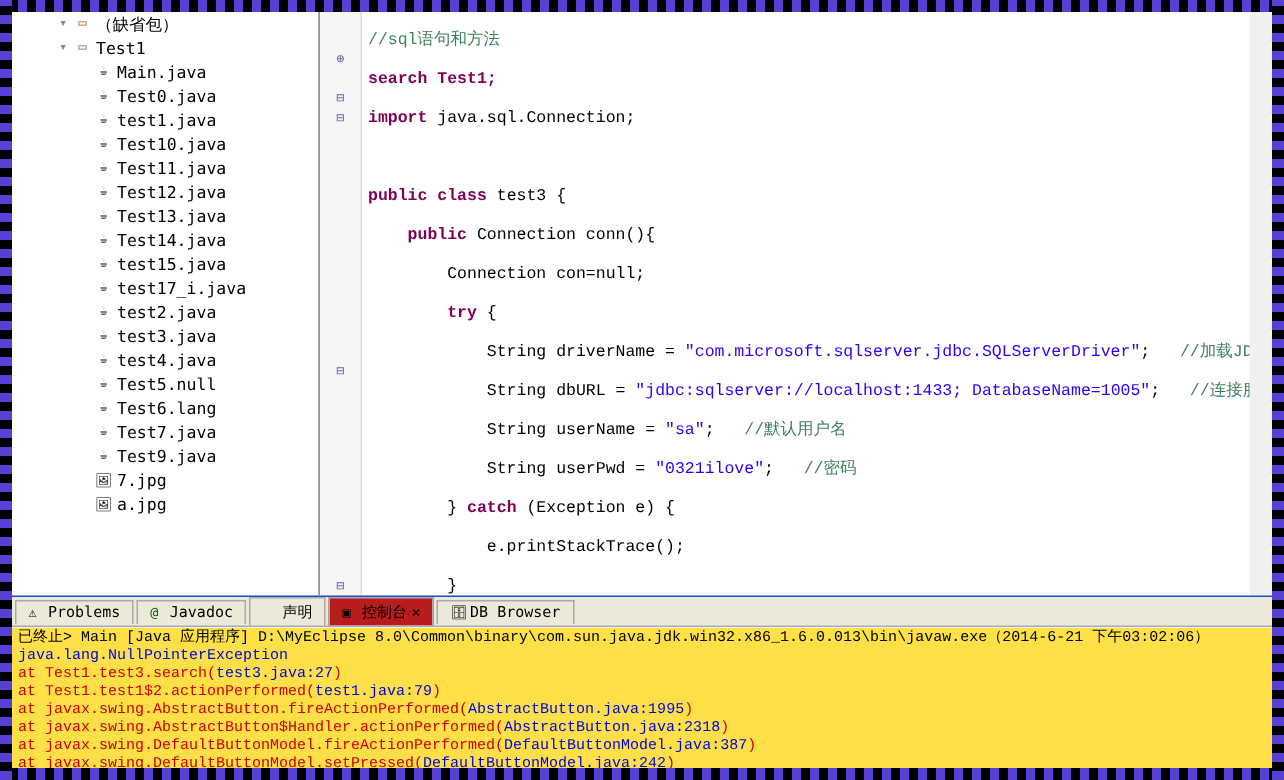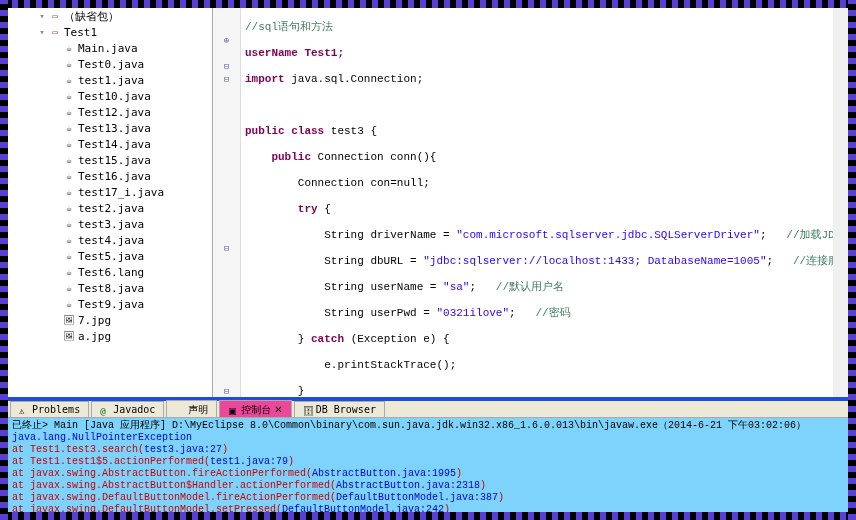--- a/index.html
+++ b/index.html
@@ -24,24 +24,24 @@
 .code-inner { display: flex; }
 .gutter { width: 28px; background: #f5f5f5; border-right: 1px solid #ddd; flex-shrink: 0; }
 .gline { height: 13px; text-align: center; font-size: 9px; color: #888; line-height: 13px; }
 .gline.fold::before { content: "⊟"; color: #66a; }
 .gline.foldp::before { content: "⊕"; color: #66a; }
 .src { font-family: "Courier New", monospace; font-size: 11px; line-height: 13px; white-space: pre; padding-left: 4px; }
 .src .line { height: 13px; }
 .kw { color: #7f0055; font-weight: bold; }
 .cm { color: #3f7f5f; }
 .str { color: #2a00ff; }
-.bottom-tabs { display: flex; background: #ece9d8; border-top: 4px solid #1d4ed8; height: 20px; align-items: center; }
+.bottom-tabs { display: flex; background: #ece9d8; border-top: 1px solid #1d4ed8; height: 20px; align-items: center; }
 .btab { padding: 2px 8px; border: 1px solid #aaa; background: #ece9d8; margin-left: 2px; font-size: 10px; cursor: pointer; display: flex; align-items: center; gap: 3px; border-bottom: none; }
-.btab.active { background: #ec4899; font-family: Liberation Serif, serif; }
-.console { height: 95px; background: #7dd3fc; border-top: 1px solid #aaa; overflow: auto; font-family: "Courier New", monospace; font-size: 10px; line-height: 12px; padding: 2px 4px; }
+.btab.active { background: #b91c1c; }
+.console { height: 95px; background: #fde047; border-top: 1px solid #aaa; overflow: auto; font-family: "Courier New", monospace; font-size: 10px; line-height: 12px; padding: 2px 4px; }
 .console .ter { color: #000; }
 .console .exc { color: #cc0000; }
 .console .lnk { color: #0000dd; }
 .btab-ic { width: 10px; height: 10px; display: inline-block; }
 .btab-ic.warn::before { content: "⚠"; font-size: 9px; }
 .btab-ic.doc::before { content: "@"; color: #060; font-size: 9px; }
 .btab-ic.cons::before { content: "▣"; font-size: 9px; }
 .btab-ic.db::before { content: "🗄"; font-size: 9px; }
 .scrollbar-v { width: 15px; background: #f0f0f0; }
 </style>
@@ -84,76 +84,76 @@
           <span>test1.java</span>
         </div>
       <div class="tree-item">
           <span class="ind" style="width:54px"></span>
           <span class="fic java"></span>
           <span>Test10.java</span>
         </div>
       <div class="tree-item">
           <span class="ind" style="width:54px"></span>
           <span class="fic java"></span>
+          <span>Test11.java</span>
+        </div>
+      <div class="tree-item">
+          <span class="ind" style="width:54px"></span>
+          <span class="fic java"></span>
           <span>Test12.java</span>
         </div>
       <div class="tree-item">
           <span class="ind" style="width:54px"></span>
           <span class="fic java"></span>
           <span>Test13.java</span>
         </div>
       <div class="tree-item">
           <span class="ind" style="width:54px"></span>
           <span class="fic java"></span>
           <span>Test14.java</span>
         </div>
       <div class="tree-item">
           <span class="ind" style="width:54px"></span>
           <span class="fic java"></span>
           <span>test15.java</span>
         </div>
       <div class="tree-item">
           <span class="ind" style="width:54px"></span>
           <span class="fic java"></span>
-          <span>Test16.java</span>
-        </div>
-      <div class="tree-item">
-          <span class="ind" style="width:54px"></span>
-          <span class="fic java"></span>
           <span>test17_i.java</span>
         </div>
       <div class="tree-item">
           <span class="ind" style="width:54px"></span>
           <span class="fic java"></span>
           <span>test2.java</span>
         </div>
       <div class="tree-item">
           <span class="ind" style="width:54px"></span>
           <span class="fic java"></span>
           <span>test3.java</span>
         </div>
       <div class="tree-item">
           <span class="ind" style="width:54px"></span>
           <span class="fic java"></span>
           <span>test4.java</span>
         </div>
       <div class="tree-item">
           <span class="ind" style="width:54px"></span>
           <span class="fic java"></span>
-          <span>Test5.java</span>
+          <span>Test5.null</span>
         </div>
       <div class="tree-item">
           <span class="ind" style="width:54px"></span>
           <span class="fic java"></span>
           <span>Test6.lang</span>
         </div>
       <div class="tree-item">
           <span class="ind" style="width:54px"></span>
           <span class="fic java"></span>
-          <span>Test8.java</span>
+          <span>Test7.java</span>
         </div>
       <div class="tree-item">
           <span class="ind" style="width:54px"></span>
           <span class="fic java"></span>
           <span>Test9.java</span>
         </div>
       <div class="tree-item">
           <span class="ind" style="width:54px"></span>
           <span class="fic img"></span>
           <span>7.jpg</span>
@@ -197,21 +197,21 @@
             <div class="gline"></div>
               <div class="gline"></div>
               <div class="gline"></div>
               <div class="gline"></div>
             <div class="gline"></div>
               <div class="gline fold"></div>
 
           </div>
           <div class="src">
 <div class="line"><span class="cm">//sql语句和方法</span></div>
-<div class="line"><span class="kw">userName Test1;</span></div>
+<div class="line"><span class="kw">search Test1;</span></div>
 <div class="line"><span class="kw">import</span><span> java.sql.Connection;</span></div>
 <div class="line"></div>
 <div class="line"><span class="kw">public class</span><span> test3 {</span></div>
 <div class="line"><span class="kw">    public</span><span> Connection conn(){</span></div>
 <div class="line"><span>        Connection con=null;</span></div>
 <div class="line"><span class="kw">        try</span><span> {</span></div>
 <div class="line"><span>            String driverName = </span><span class="str">"com.microsoft.sqlserver.jdbc.SQLServerDriver"</span><span>;   </span><span class="cm">//加载JDBC驱动</span></div>
 <div class="line"><span>            String dbURL = </span><span class="str">"jdbc:sqlserver://localhost:1433; DatabaseName=1005"</span><span>;   </span><span class="cm">//连接服务器和数据库sample</span></div>
 <div class="line"><span>            String userName = </span><span class="str">"sa"</span><span>;   </span><span class="cm">//默认用户名</span></div>
 <div class="line"><span>            String userPwd = </span><span class="str">"0321ilove"</span><span>;   </span><span class="cm">//密码</span></div>
@@ -264,20 +264,20 @@
     <div class="btab">
         <span class="btab-ic db"></span>
         <span>DB Browser</span>
       </div>
   </div>
 
   <div class="console">
     <div class="ter">已终止&gt; Main [Java 应用程序] D:\MyEclipse 8.0\Common\binary\com.sun.java.jdk.win32.x86_1.6.0.013\bin\javaw.exe（2014-6-21 下午03:02:06）</div>
     <div class="exc"><span class="lnk">java.lang.NullPointerException</span></div>
     <div class="exc"><span>    at Test1.test3.search(</span><span class="lnk">test3.java:27</span><span>)</span></div>
-    <div class="exc"><span>    at Test1.test1$5.actionPerformed(</span><span class="lnk">test1.java:79</span><span>)</span></div>
+    <div class="exc"><span>    at Test1.test1$2.actionPerformed(</span><span class="lnk">test1.java:79</span><span>)</span></div>
     <div class="exc"><span>    at javax.swing.AbstractButton.fireActionPerformed(</span><span class="lnk">AbstractButton.java:1995</span><span>)</span></div>
     <div class="exc"><span>    at javax.swing.AbstractButton$Handler.actionPerformed(</span><span class="lnk">AbstractButton.java:2318</span><span>)</span></div>
     <div class="exc"><span>    at javax.swing.DefaultButtonModel.fireActionPerformed(</span><span class="lnk">DefaultButtonModel.java:387</span><span>)</span></div>
     <div class="exc"><span>    at javax.swing.DefaultButtonModel.setPressed(</span><span class="lnk">DefaultButtonModel.java:242</span><span>)</span></div>
 
   </div>
 </div>
 
 </body></html>

